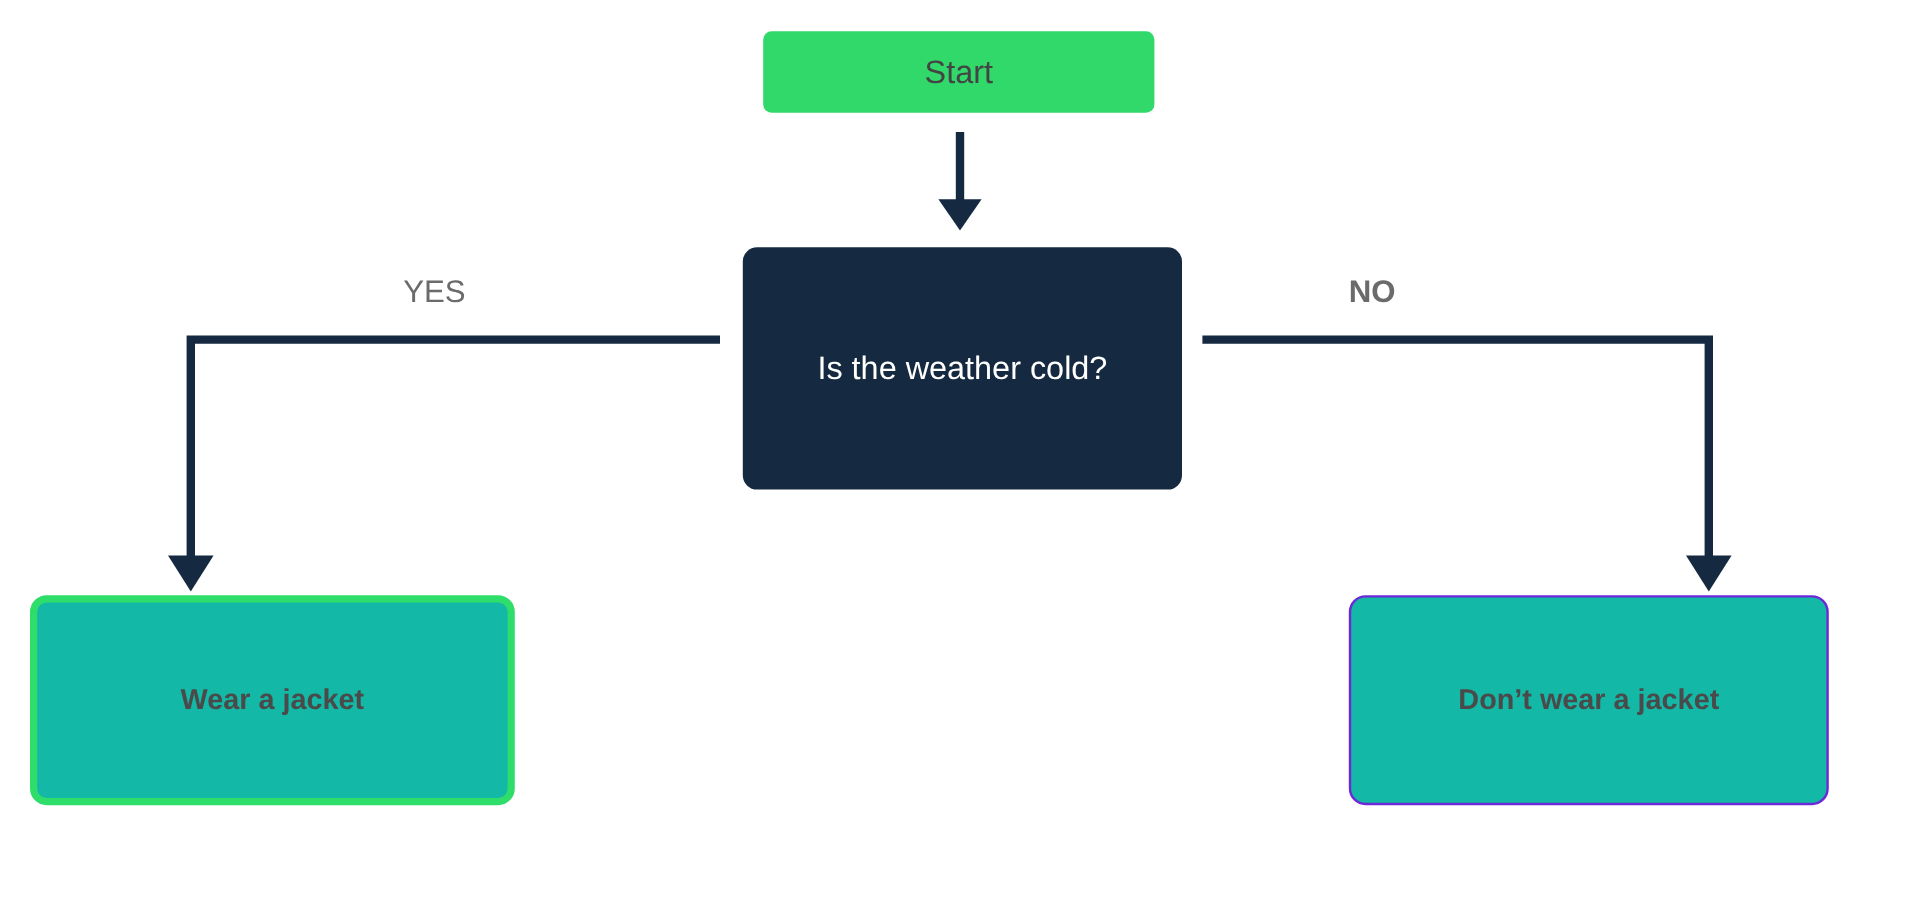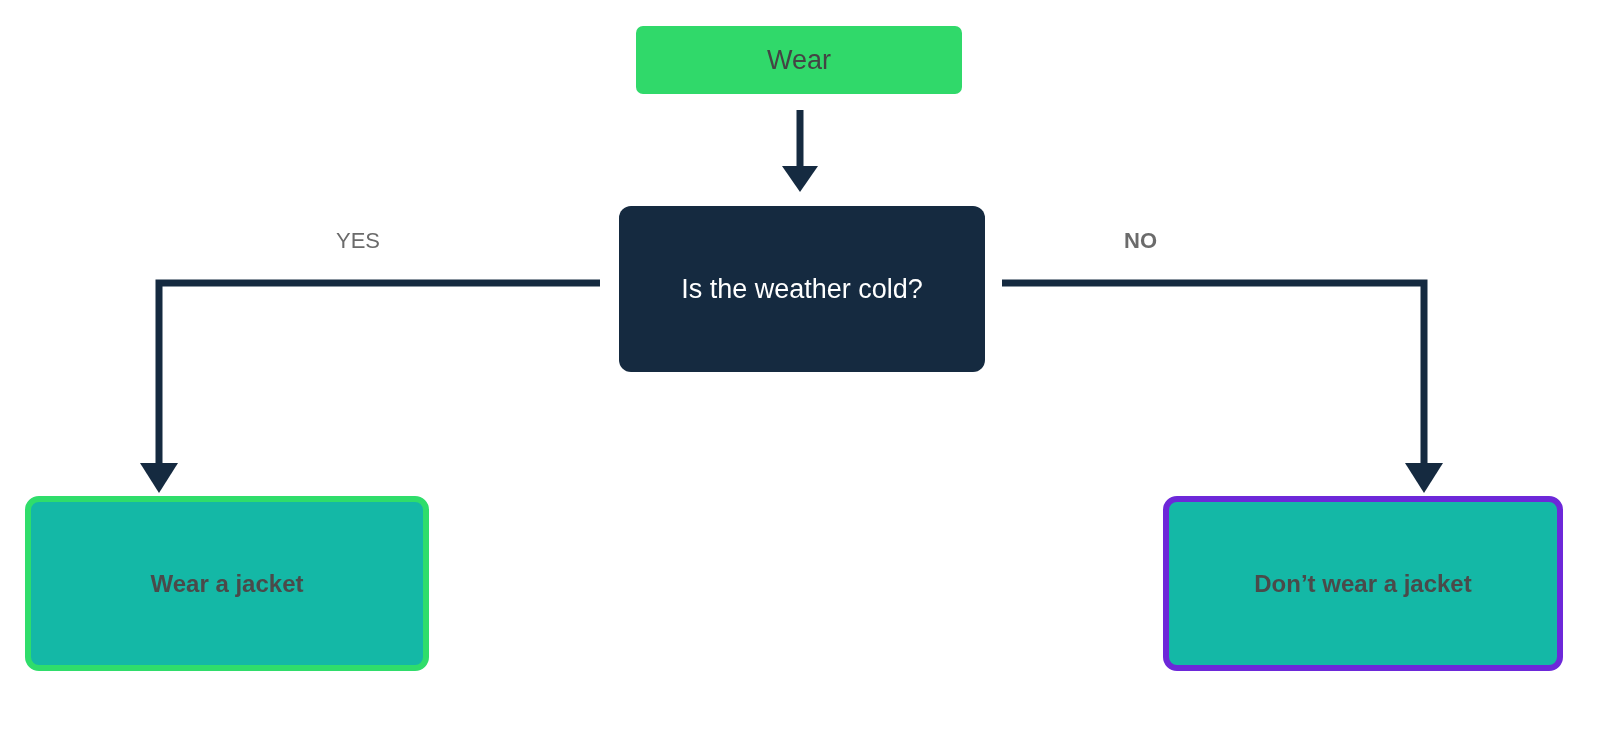--- a/index.html
+++ b/index.html
@@ -45,21 +45,21 @@
     color: #444444;
     font-size: 27px;
     font-weight: 400;
   }
 
   
   .node-decision {
     left: 619px;
     top: 206px;
     width: 366px;
-    height: 166px;
+    height: 202px;
     background: #152a40;
     border-radius: 12px;
     color: #ffffff;
     font-size: 27px;
     font-weight: 400;
   }
 
   
   .node-outcome {
     height: 175px;
@@ -69,30 +69,30 @@
     font-size: 24px;
     font-weight: 700;
   }
   .node-outcome-yes {
     left: 25px;
     top: 496px;
     width: 404px;
     border: 6px solid #2fdd6b;
   }
   .node-outcome-no {
-    left: 1163px;
+    left: 1124px;
     top: 496px;
     width: 400px;
-    border: 6px solid #6d28d9;
+    border: 2px solid #6d28d9;
   }
 
   .edge-label {
     position: absolute;
     color: #6b6b6b;
-    font-size: 22px;
+    font-size: 26px;
     font-weight: 400;
     white-space: nowrap;
   }
   .edge-label-yes {
     left: 336px;
     top: 228px;
   }
   .edge-label-no {
     left: 1124px;
     top: 228px;
@@ -116,21 +116,21 @@
       <polygon points="140,463 178,463 159,493" fill="#152a40"></polygon>
     </g>
 
     <g>
       <path d="M 1002 283 L 1424 283 L 1424 466" fill="none" stroke="#152a40" stroke-width="7" stroke-linecap="butt" stroke-linejoin="miter"></path>
       <polygon points="1405,463 1443,463 1424,493" fill="#152a40"></polygon>
     </g>
   </svg>
 
   <div class="node node-start">
-    <span>Wear</span>
+    <span>Start</span>
   </div>
 
   <div class="node node-decision">
     <span>Is the weather cold?</span>
   </div>
 
   <div class="node node-outcome node-outcome-yes">
     <span>Wear a jacket</span>
   </div>
 

